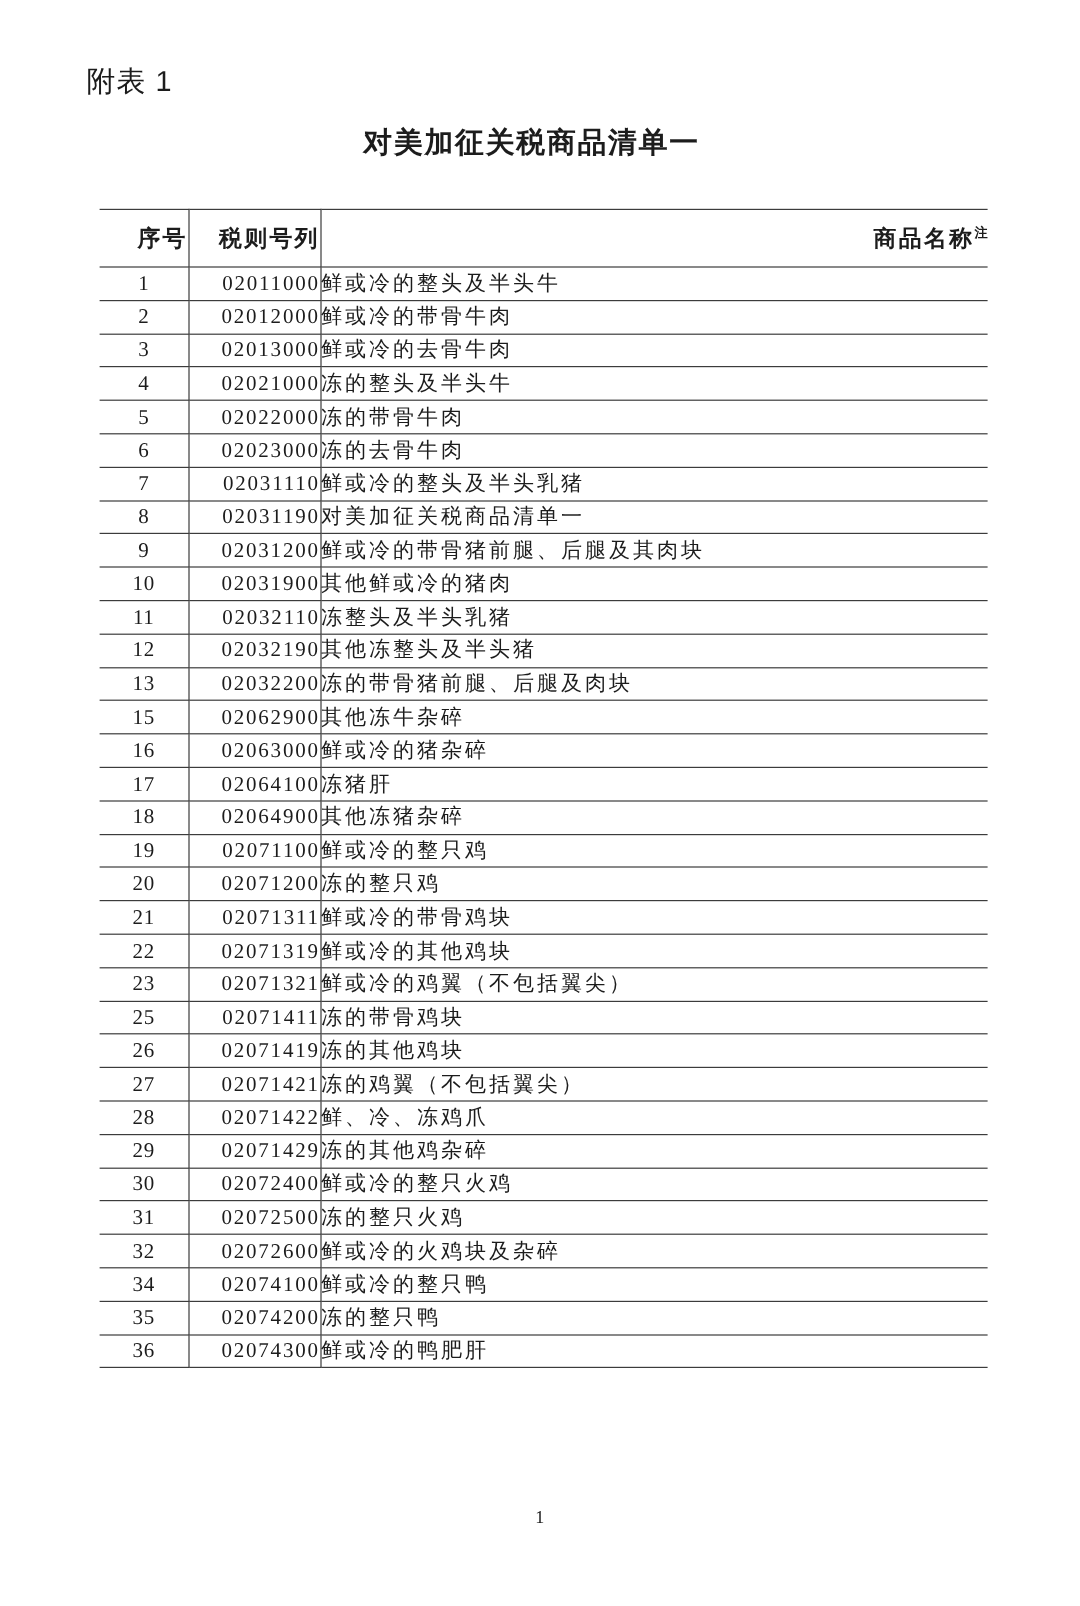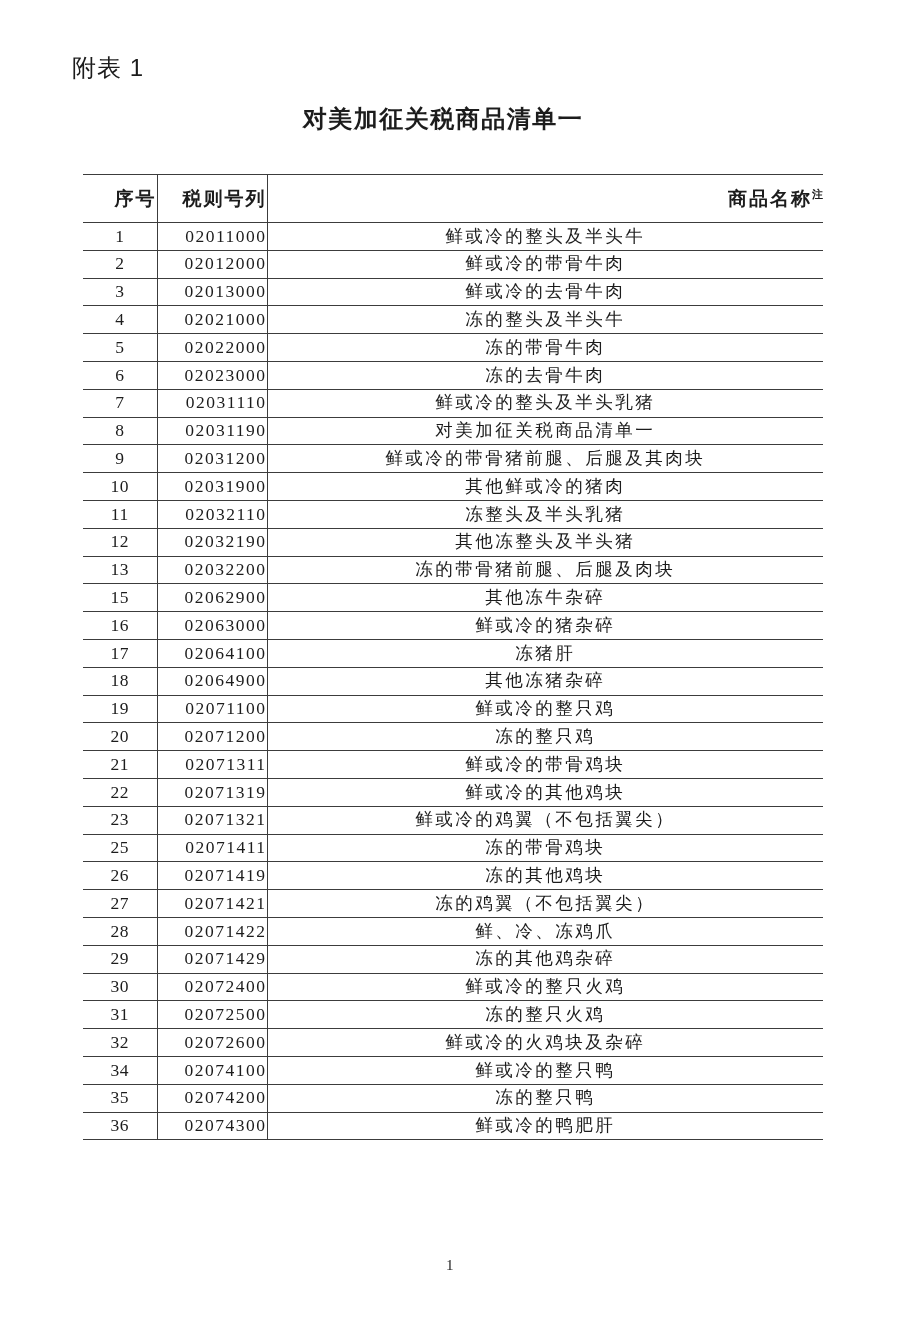--- a/index.html
+++ b/index.html
@@ -71,21 +71,21 @@
     text-align: center;
     font-size: 17px;
     letter-spacing: 0.5px;
   }
   td.cell-code {
     text-align: right;
     font-size: 18px;
     letter-spacing: 1.5px;
   }
   td.cell-name {
-    text-align: center;
+    text-align: left;
     padding-left: 11px;
     letter-spacing: 2.5px;
   }
   sup.note {
     font-size: 11px;
     font-weight: 700;
     letter-spacing: 0;
     vertical-align: super;
     line-height: 0;
   }

